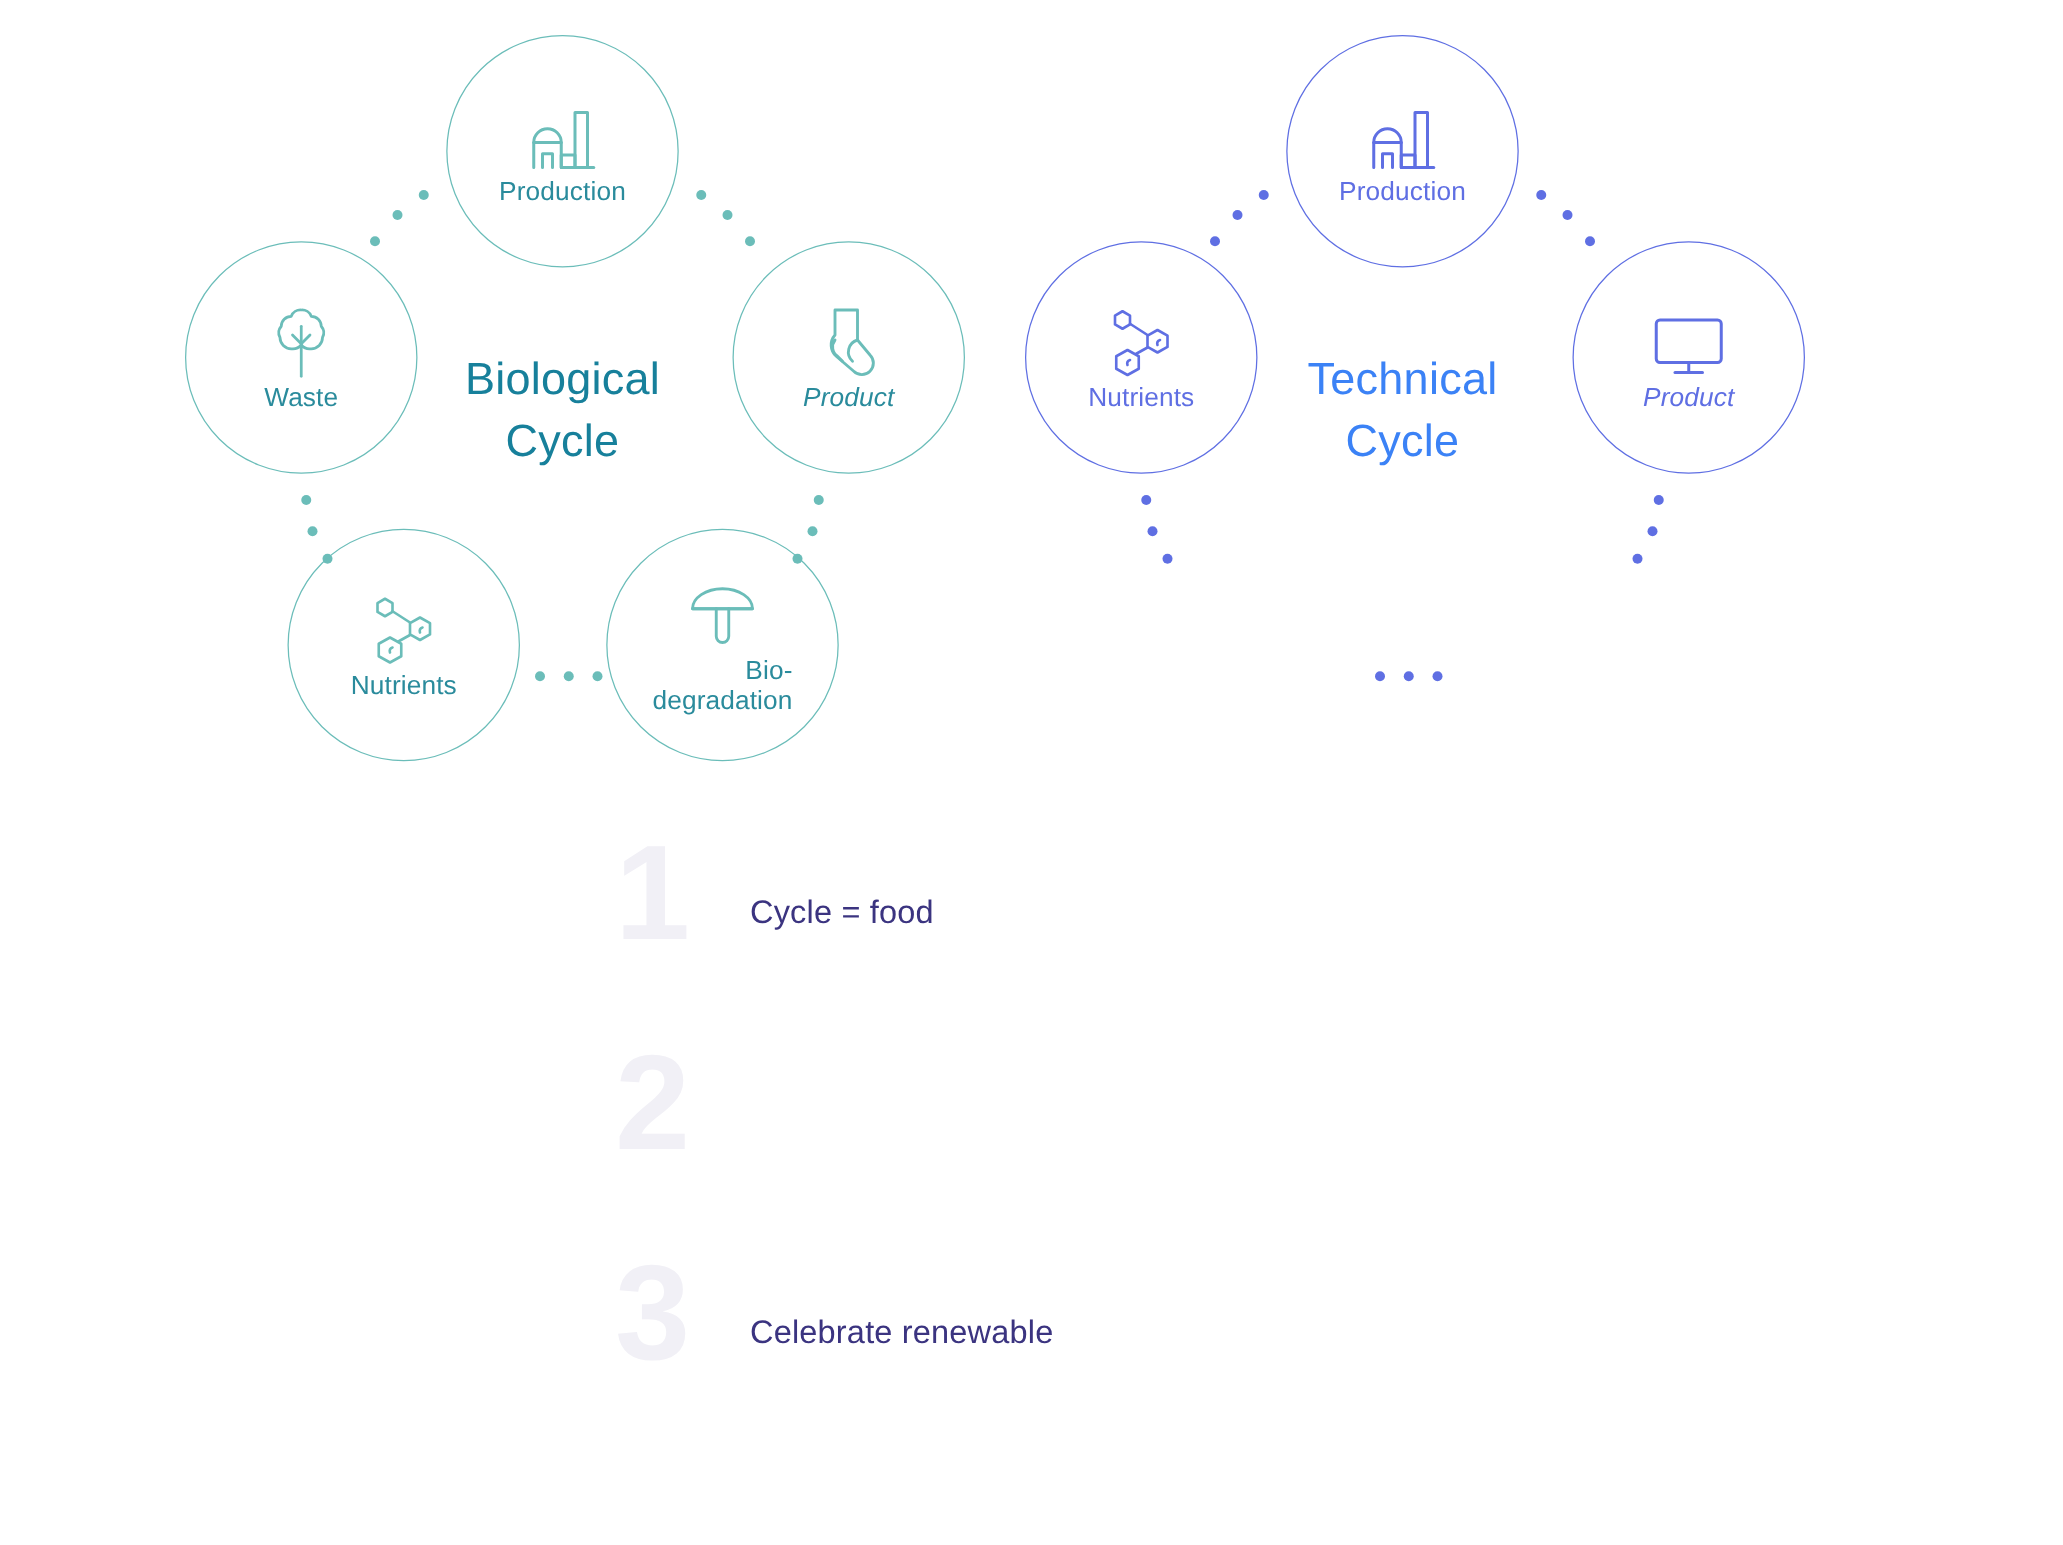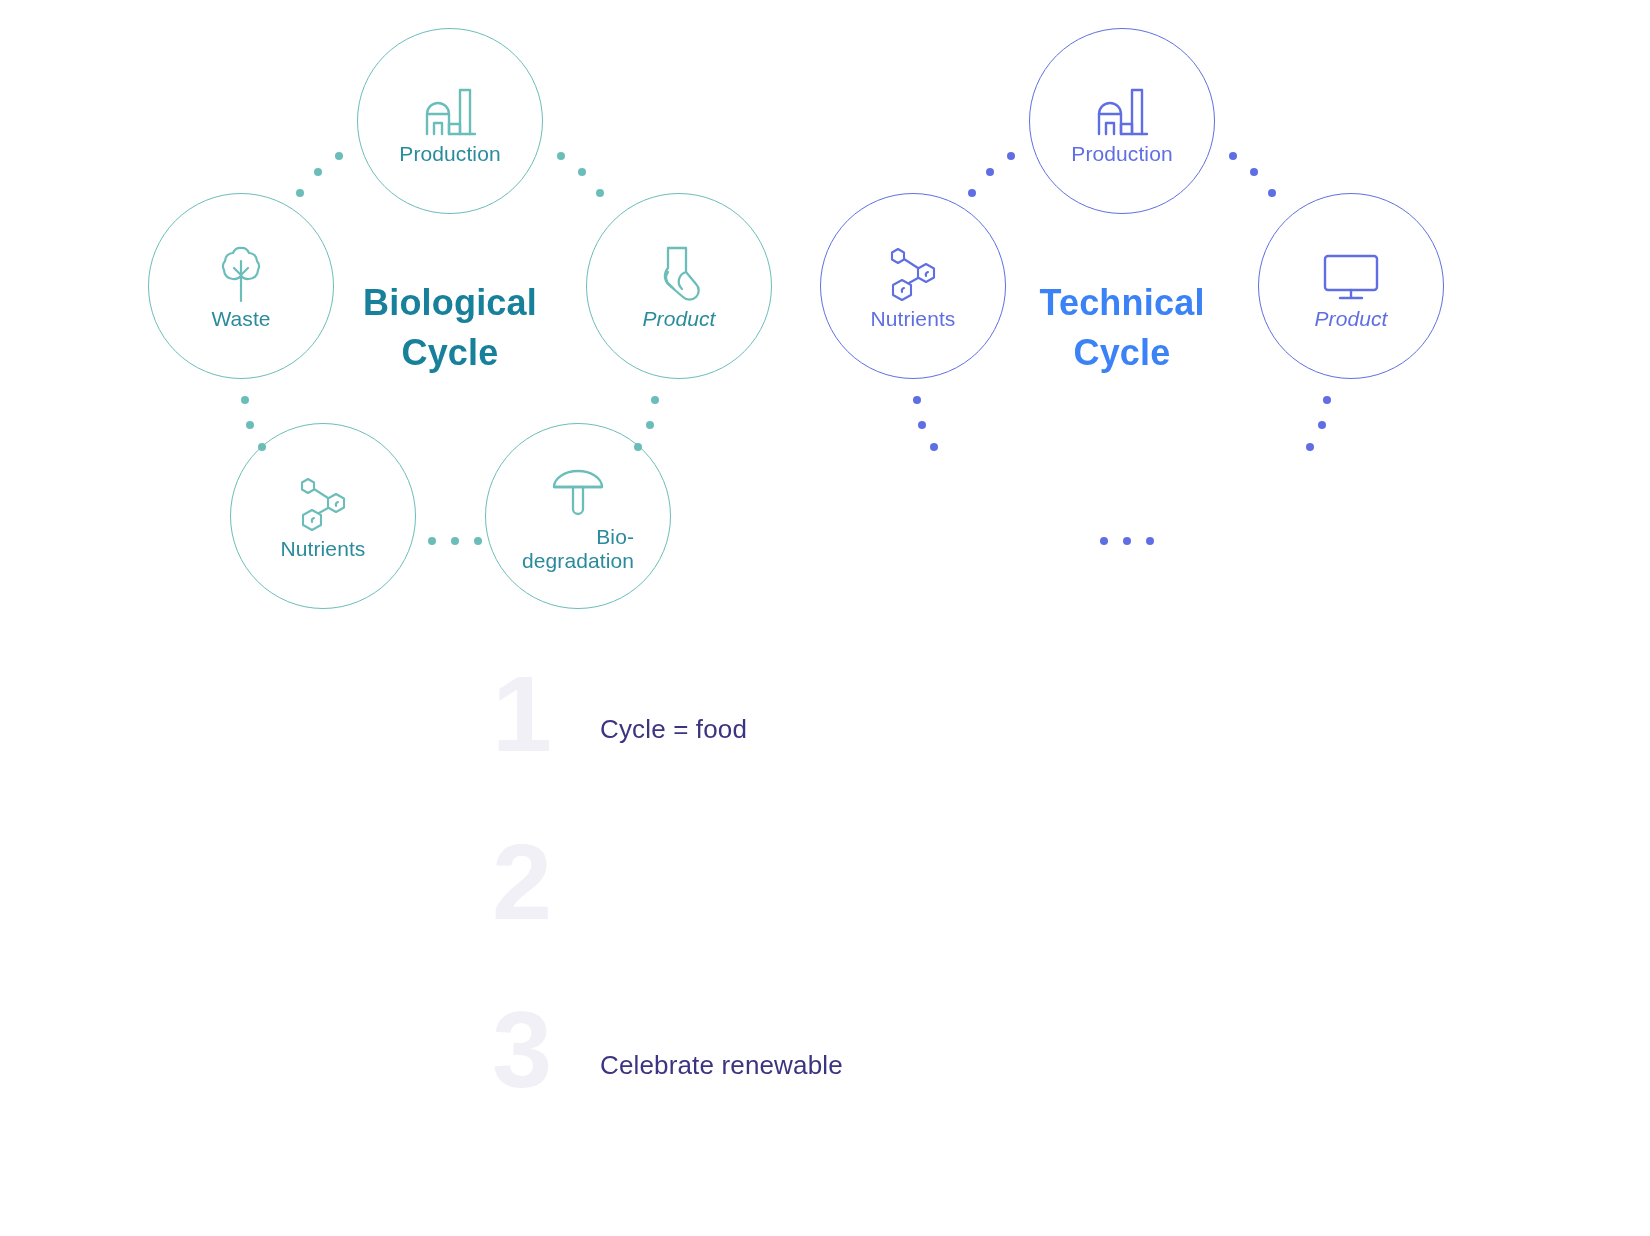--- a/index.html
+++ b/index.html
@@ -78,21 +78,21 @@
 
   .cycle-title {
     position: absolute;
     left: 50%;
     top: 250px;
     transform: translateX(-50%);
     width: 300px;
     text-align: center;
     font-size: 36px;
     line-height: 1.38;
-    font-weight: 700;
+    font-weight: 400;
     color: #17809b;
     letter-spacing: .2px;
   }
   #cycle-tech .cycle-title { color: #3b82f6; }
 
   
   #principles {
     position: absolute;
     left: 480px;
     top: 678px;

